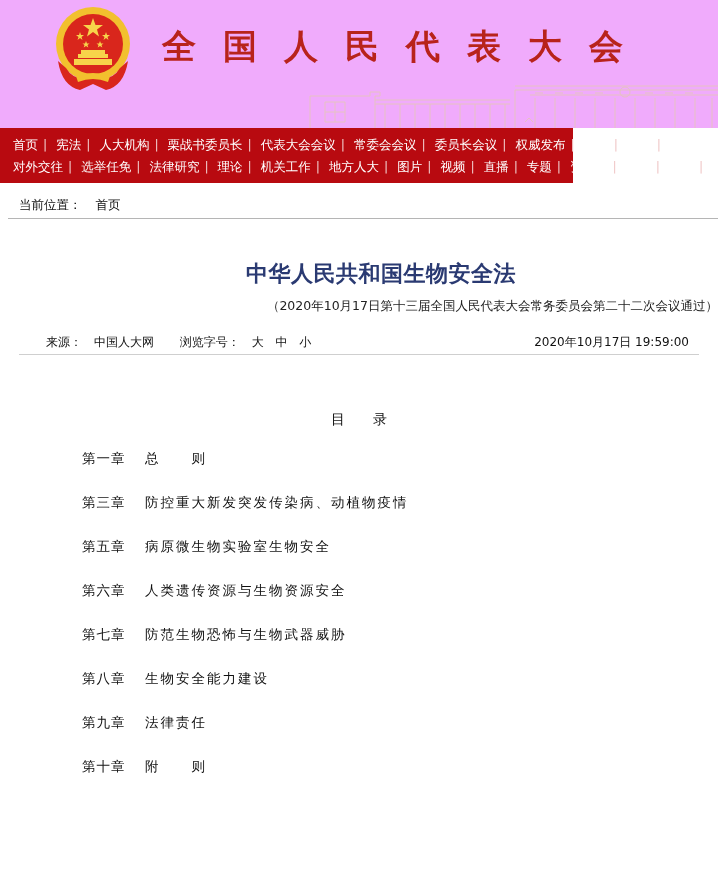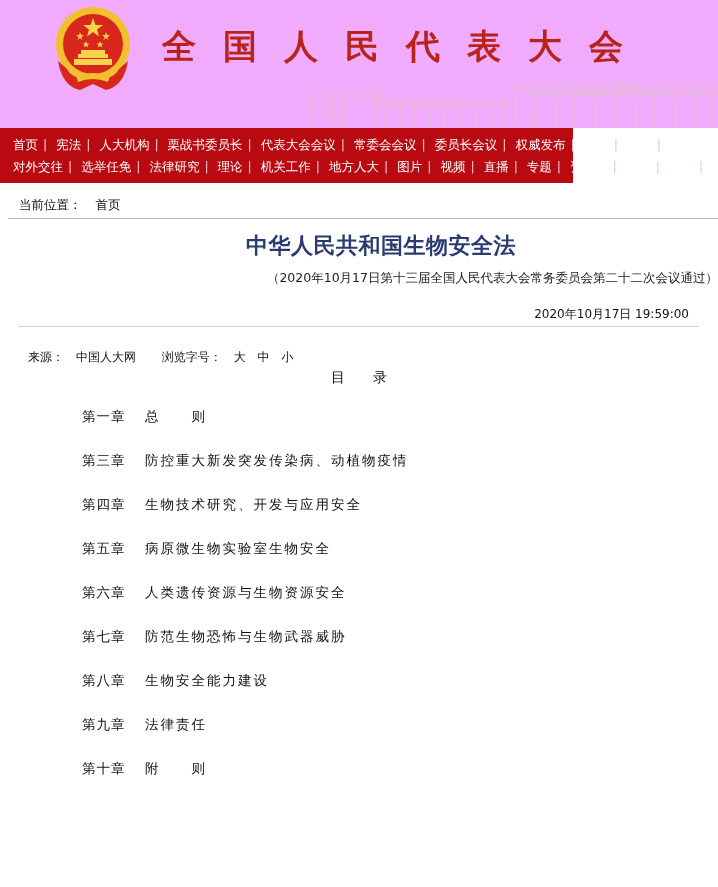--- a/index.html
+++ b/index.html
@@ -36,39 +36,39 @@
     .nav-row { height: 22px; line-height: 22px; white-space: nowrap; font-size: 12.5px; color: #fff; }
     .nav-row span.item { color: #fff; cursor: pointer; }
     .nav-row span.sep { color: #f0c8c8; margin: 0 5px; }
     .crumb {
       margin: 12px 0 0 8px; width: 710px; height: 24px;
       border-bottom: 1px solid #b5b5b5;
       font-size: 12.5px; color: #111; padding-left: 11px; line-height: 20px;
     }
     .crumb .val { margin-left: 14px; }
     .doc-title {
-      text-align: center; margin-top: 12px;
+      text-align: center; margin-top: 40px;
       font-family: "DejaVu Serif", "Liberation Serif", serif;
       font-size: 22px; font-weight: bold; color: #2a3a72; letter-spacing: 0.5px; padding-left: 44px;
     }
     .doc-sub {
       text-align: right; margin-top: 9px; font-size: 12.5px; color: #222;
     }
     .meta {
       margin: 20px 0 0 19px; width: 680px; height: 20px;
       border-bottom: 1px solid #cfcfcf; font-size: 12px; color: #111;
       position: relative; line-height: 14px;
     }
-    .meta .left { position: absolute; left: 9px; top: 0; margin-top: 43px; }
+    .meta .left { position: absolute; left: 27px; top: 0; }
     .meta .left .src-val { margin-left: 12px; }
     .meta .left .fs { margin-left: 22px; }
     .meta .left .sz { margin-left: 8px; cursor: pointer; }
     .meta .right { position: absolute; right: 10px; top: 0; }
     .toc-title {
-      text-align: center; margin-top: 42px; font-size: 14px; color: #111;
+      text-align: center; margin-top: 56px; font-size: 14px; color: #111;
       font-family: "DejaVu Serif", "Liberation Serif", serif;
       letter-spacing: 28px; padding-left: 28px;
     }
     .toc { margin-top: 18px; }
     .toc-item {
       height: 44px; padding-left: 82px; font-size: 13.5px; color: #111;
       font-family: "DejaVu Serif", "Liberation Serif", serif; white-space: nowrap;
       line-height: 22px;
     }
     .toc-item .ch { display: inline-block; width: 63px; letter-spacing: 1px; }
@@ -156,20 +156,19 @@
     <span class="sz">小</span>
   </div>
   <div class="right">2020年10月17日 19:59:00</div>
 </div>
 
 <div class="toc-title">目录</div>
 
 <div class="toc">
   <div class="toc-item"><span class="ch">第一章</span><span class="nm">总　　则</span></div>
   <div class="toc-item"><span class="ch">第三章</span><span class="nm">防控重大新发突发传染病、动植物疫情</span></div>
-  <div class="toc-item"><span class="ch">第四章</span><span class="nm">生物技术研究、开发与应用安全</span></div>
   <div class="toc-item"><span class="ch">第五章</span><span class="nm">病原微生物实验室生物安全</span></div>
   <div class="toc-item"><span class="ch">第六章</span><span class="nm">人类遗传资源与生物资源安全</span></div>
   <div class="toc-item"><span class="ch">第七章</span><span class="nm">防范生物恐怖与生物武器威胁</span></div>
   <div class="toc-item"><span class="ch">第八章</span><span class="nm">生物安全能力建设</span></div>
   <div class="toc-item"><span class="ch">第九章</span><span class="nm">法律责任</span></div>
   <div class="toc-item"><span class="ch">第十章</span><span class="nm">附　　则</span></div>
 </div>
 
 </body></html>

